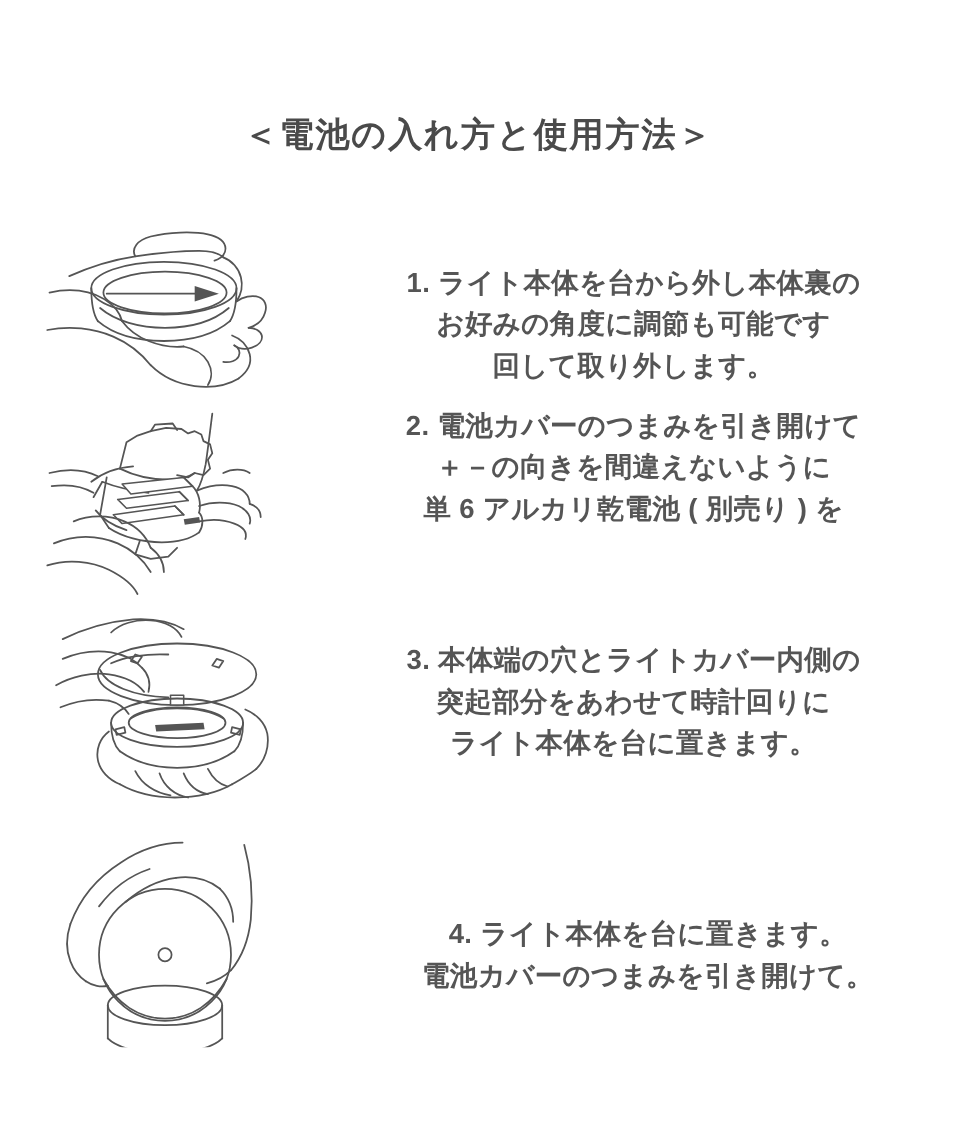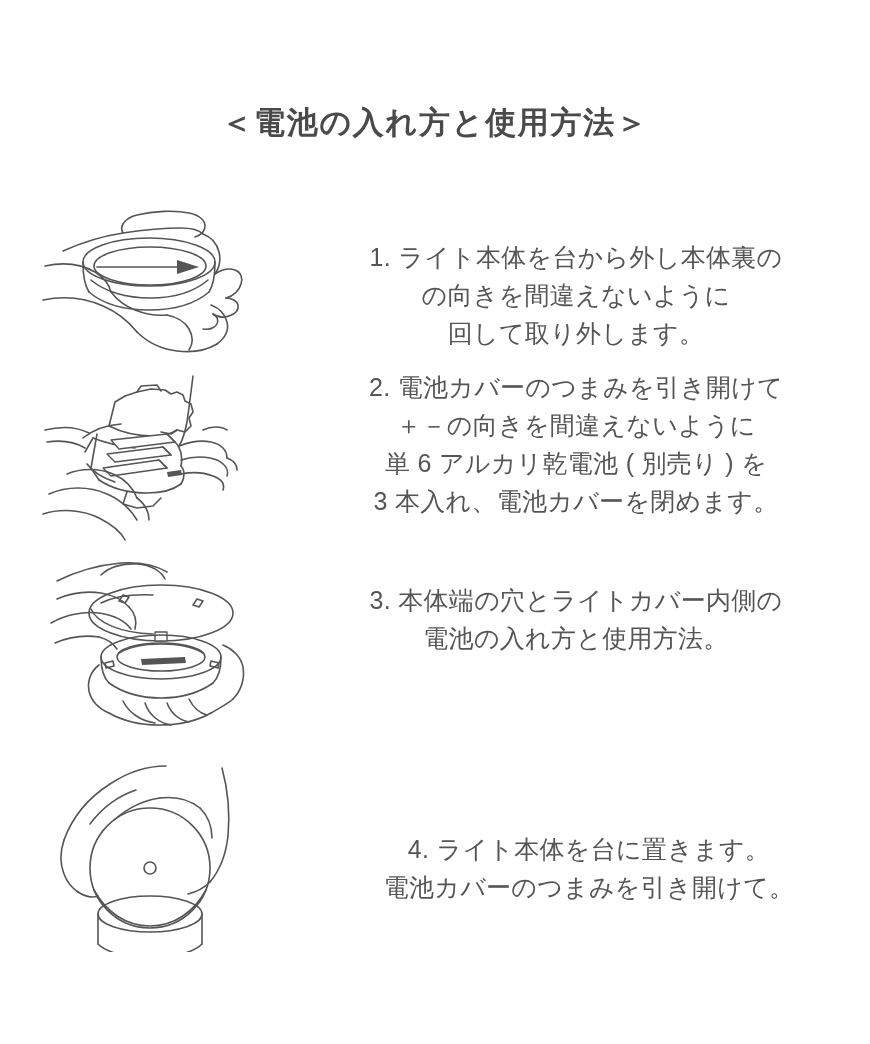--- a/index.html
+++ b/index.html
@@ -73,20 +73,21 @@
     font-size: 25px;
     line-height: 1.52;
     color: #555555;
     letter-spacing: 0.012em;
     padding-right: 18px;
     white-space: nowrap;
   }
 
   .step-text .line {
     display: block;
+    font-weight: bold;
   }
 
   
   .step-1 { height: 170px; }
   .step-1 .step-figure { padding-top: 6px; }
   .step-1 .step-text  { padding-top: 40px; }
 
   .step-2 { height: 185px; }
   .step-2 .step-figure { padding-top: 0px; }
   .step-2 .step-text  { padding-top: 0px; }
@@ -155,21 +156,21 @@
           <path class="art" d="M4 62 C22 58 40 60 54 68 C62 73 68 80 70 88"></path>
           <path class="art" d="M70 88 C76 96 84 102 94 106 C104 110 116 112 126 111"></path>
           <path class="art" d="M2 96 C22 92 44 94 62 102 C76 108 88 118 96 128"></path>
           <path class="art" d="M96 128 C106 138 120 145 136 147 C152 149 166 146 176 140"></path>
           <path class="art" d="M126 111 C136 113 144 118 148 125 C152 132 152 140 148 146"></path>
           <path class="art" d="M176 140 C184 134 188 126 186 118 C184 110 178 104 170 101"></path>
         </svg>
       </div>
       <div class="step-text">
         <span class="line">1. ライト本体を台から外し本体裏の</span>
-        <span class="line">の向きを間違えないように</span>
+        <span class="line">お好みの角度に調節も可能です</span>
         <span class="line">回して取り外します。</span>
       </div>
     </div>
 
     <div class="step step-2">
       <div class="step-figure">
         <svg width="218" height="175" viewBox="0 0 218 175">
 
           <path class="art" d="M68 58 L74 34 L84 28 L96 24 L110 21 L124 22 L130 26 L136 24 L142 27 L144 33 L150 36 L152 44 L148 50 L150 58 L144 64 L136 62 L130 66 L120 64"></path>
           <path class="art" d="M96 24 L100 18 L116 17 L120 23"></path>
@@ -207,21 +208,20 @@
           <path class="art" d="M26 106 C40 100 58 100 72 106 C84 111 92 120 96 130"></path>
           <path class="art" d="M8 126 C26 118 48 118 66 126 C80 132 90 142 96 152"></path>
           <path class="art" d="M2 146 C20 140 42 142 58 150 C70 156 80 164 84 172"></path>
           <path class="art" d="M96 130 C104 136 108 144 108 152"></path>
         </svg>
       </div>
       <div class="step-text">
         <span class="line">2. 電池カバーのつまみを引き開けて</span>
         <span class="line">＋－の向きを間違えないように</span>
         <span class="line">単 6 アルカリ乾電池 ( 別売り ) を</span>
-        <span class="line">3 本入れ、電池カバーを閉めます。</span>
       </div>
     </div>
 
     <div class="step step-3">
       <div class="step-figure">
         <svg width="218" height="185" viewBox="0 0 218 185">
 
           <path class="art" d="M16 28 C36 18 58 12 80 10 C98 9 114 12 126 19"></path>
           <path class="art" d="M60 22 C68 14 82 10 96 11 C110 12 120 18 124 26"></path>
           <path class="art" d="M16 46 C30 40 46 38 60 40 C72 42 82 47 88 54"></path>
@@ -256,21 +256,22 @@
           <path class="art" d="M68 160 C82 168 100 172 118 172 C138 172 156 168 170 160"></path>
           <path class="art" d="M170 160 C180 154 188 150 192 146"></path>
           <path class="art" d="M82 148 C88 160 100 168 114 170"></path>
           <path class="art" d="M104 150 C108 162 118 170 130 172"></path>
           <path class="art" d="M126 150 C130 160 138 167 148 169"></path>
           <path class="art" d="M148 146 C152 154 158 160 166 162"></path>
         </svg>
       </div>
       <div class="step-text">
         <span class="line">3. 本体端の穴とライトカバー内側の</span>
-        <span class="line">電池の入れ方と使用方法。</span>
+        <span class="line">突起部分をあわせて時計回りに</span>
+        <span class="line">ライト本体を台に置きます。</span>
       </div>
     </div>
 
     <div class="step step-4">
       <div class="step-figure">
         <svg width="218" height="190" viewBox="0 0 218 190">
 
           <path class="art" d="M10 78 C18 56 34 36 56 22 C74 10 94 4 112 4"></path>
           <path class="art" d="M10 78 C6 90 6 102 10 112 C13 120 18 126 24 130"></path>
           <path class="art" d="M24 130 C30 134 38 136 44 134"></path>

